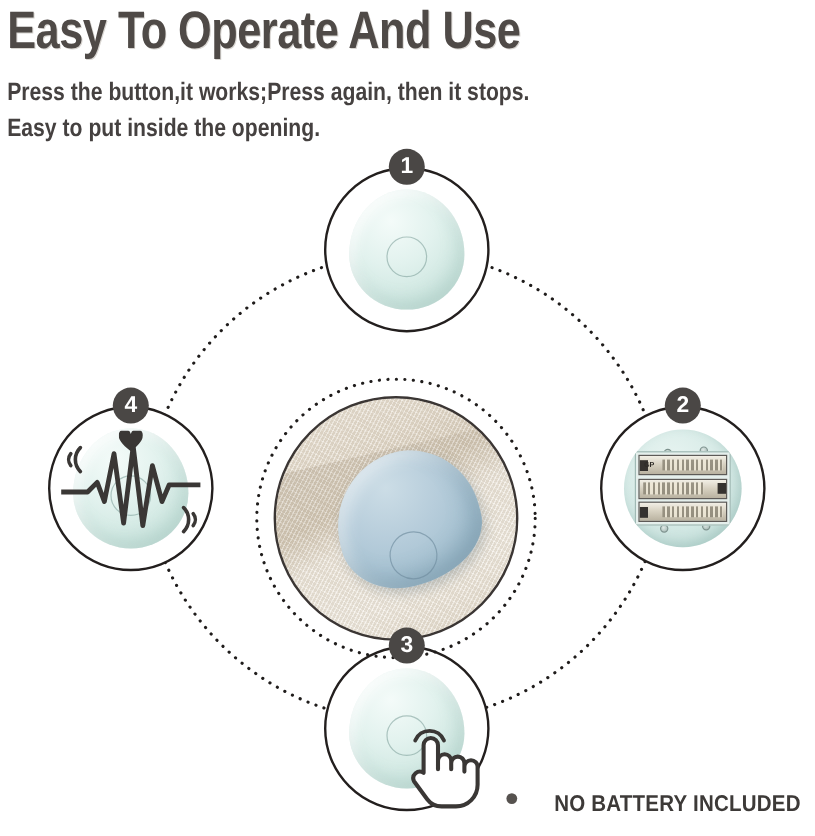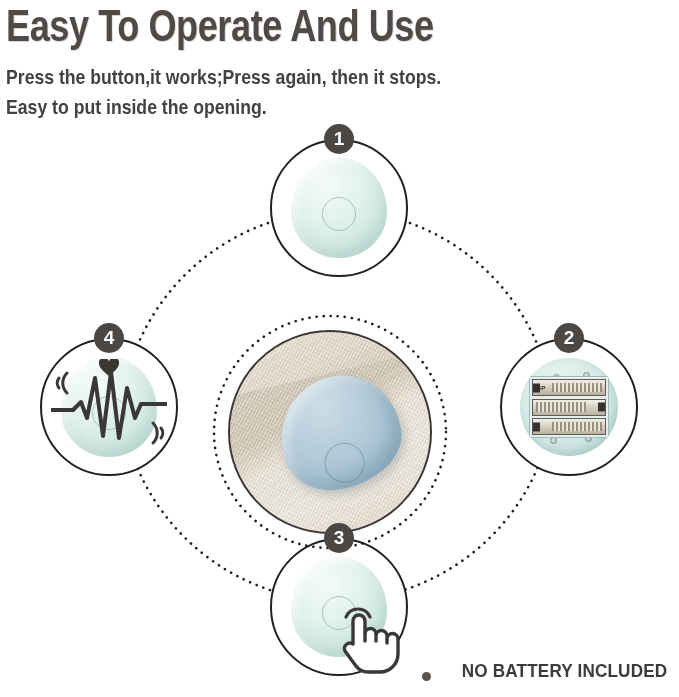--- a/index.html
+++ b/index.html
@@ -343,21 +343,21 @@
     border-radius: 50%;
     box-sizing: border-box;
   }
 
   
   #footer-note {
     position: absolute;
     right: 12px;
     bottom: 16px;
     display: flex;
-    align-items: flex-end;
+    align-items: flex-start;
     gap: 8px;
   }
   #footer-dot {
     width: 9px;
     height: 9px;
     border-radius: 50%;
     background: #56524f;
     flex: none;
   }
   #footer-text {

